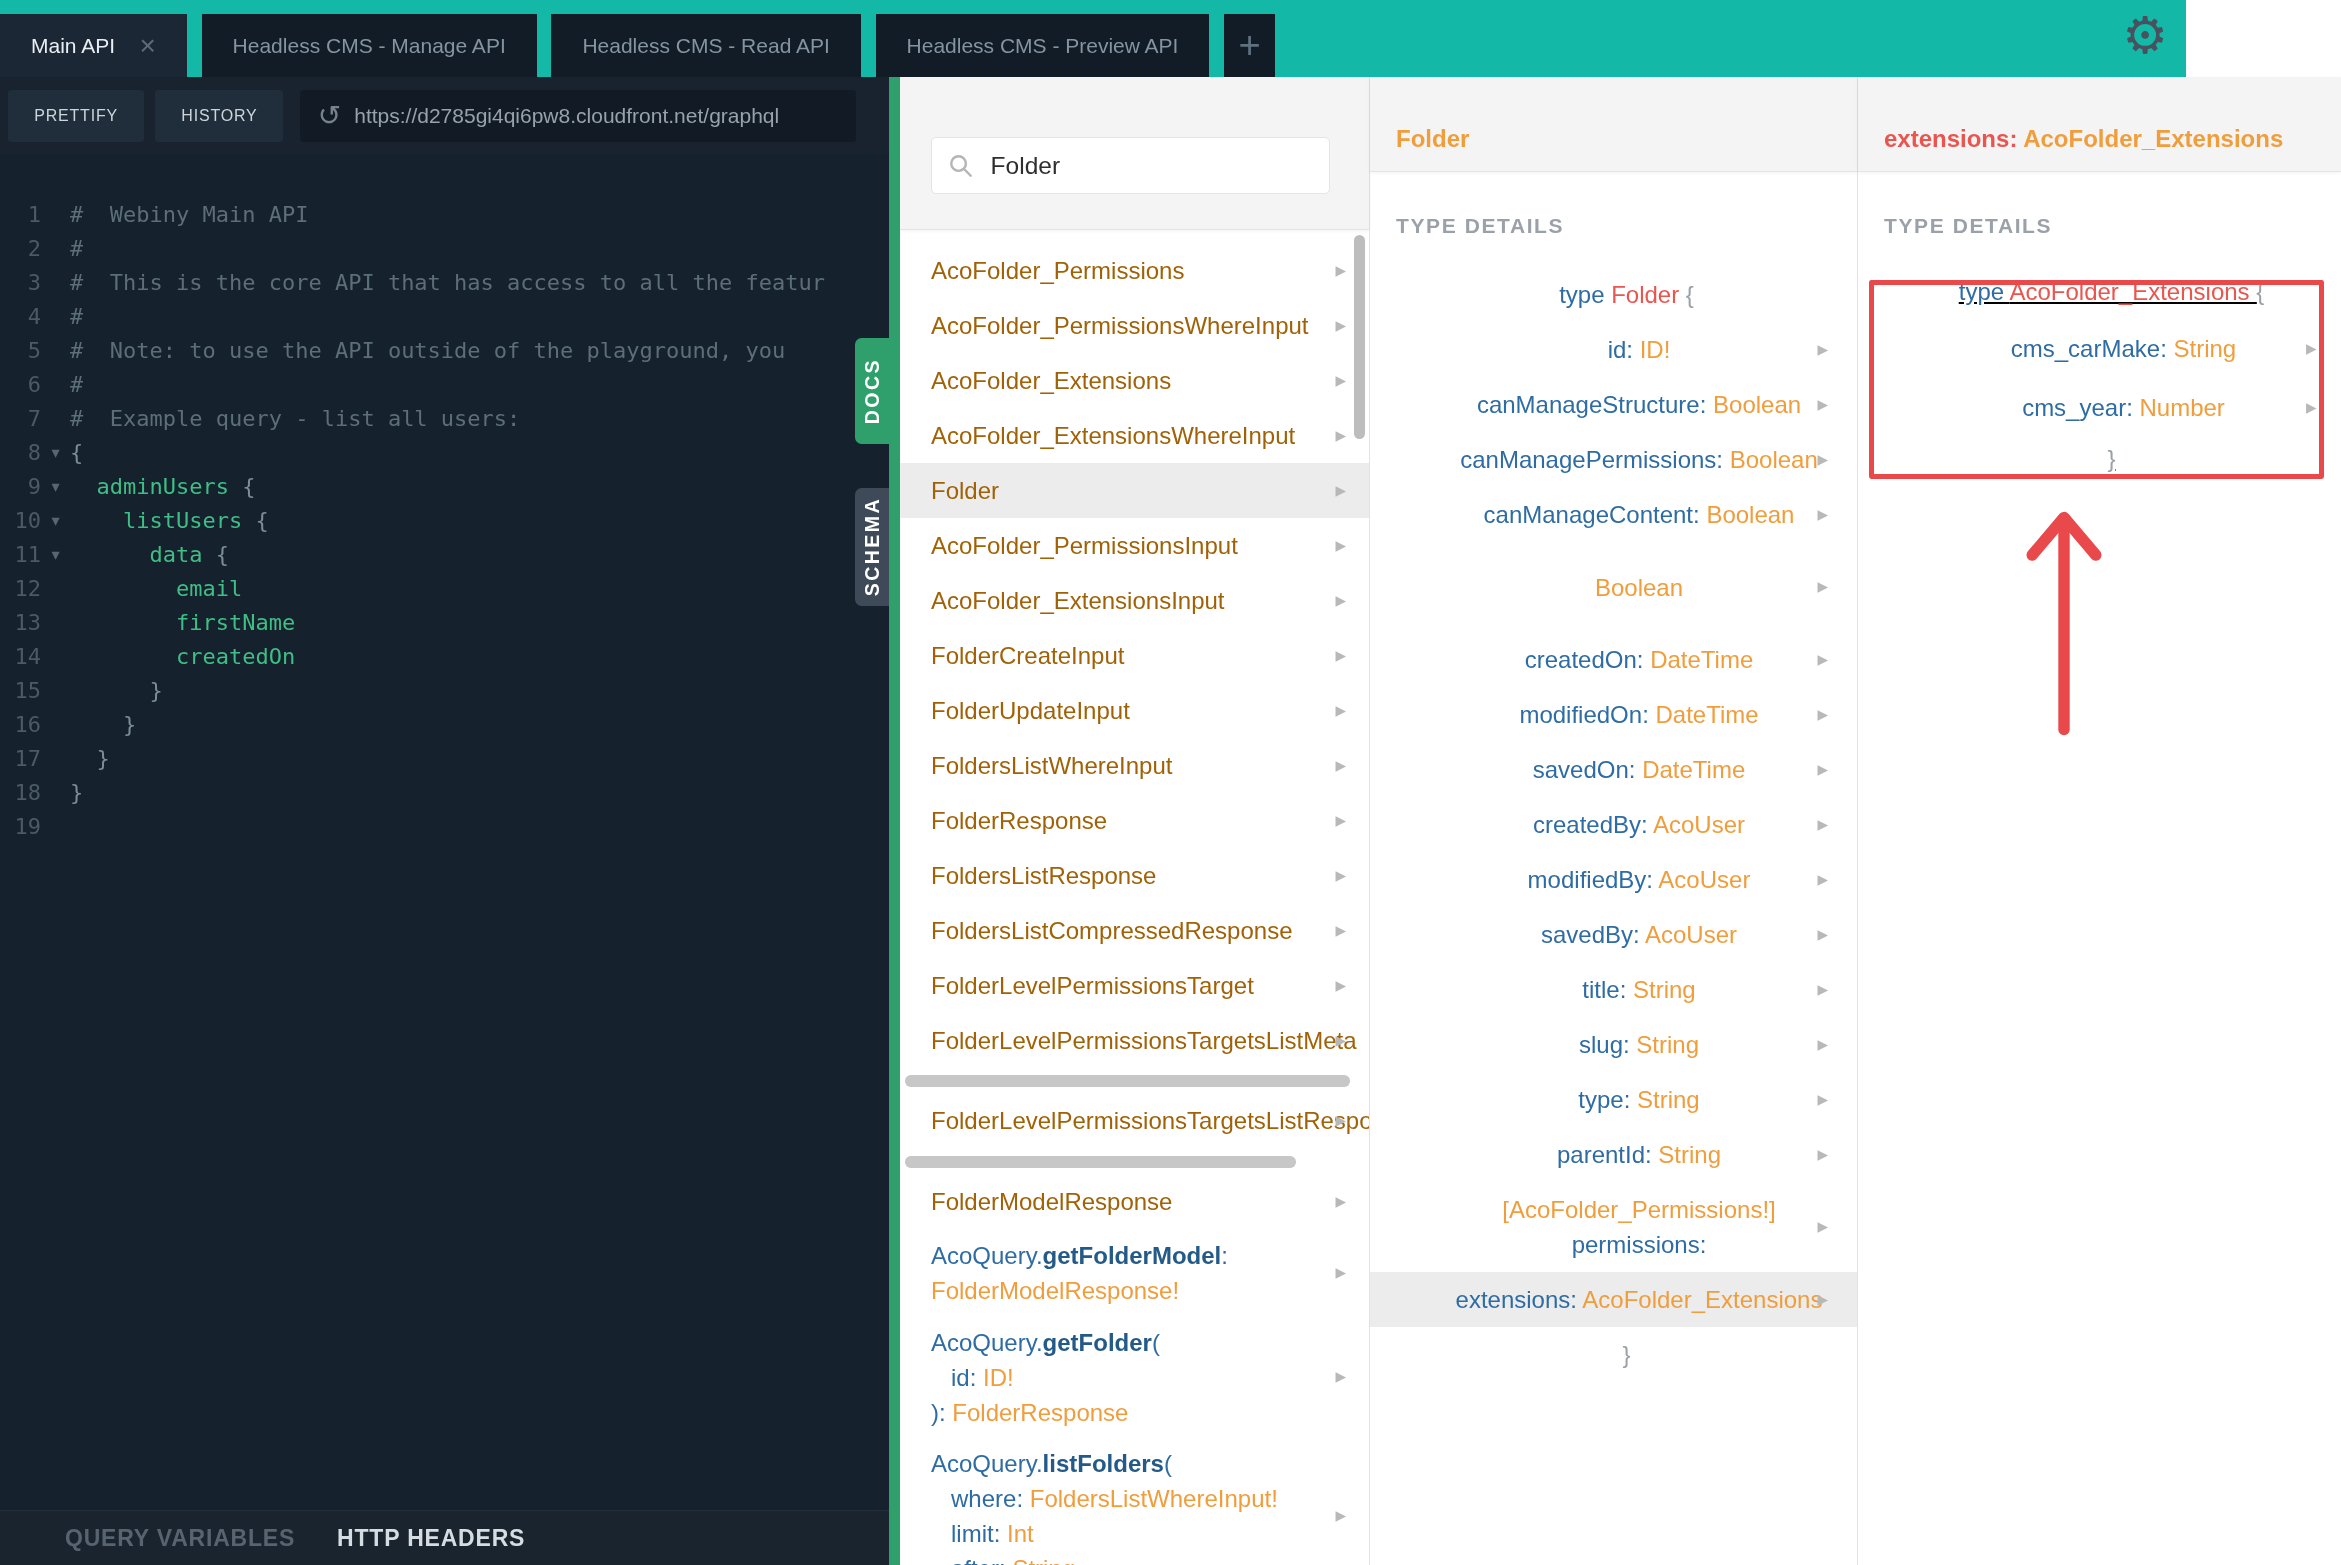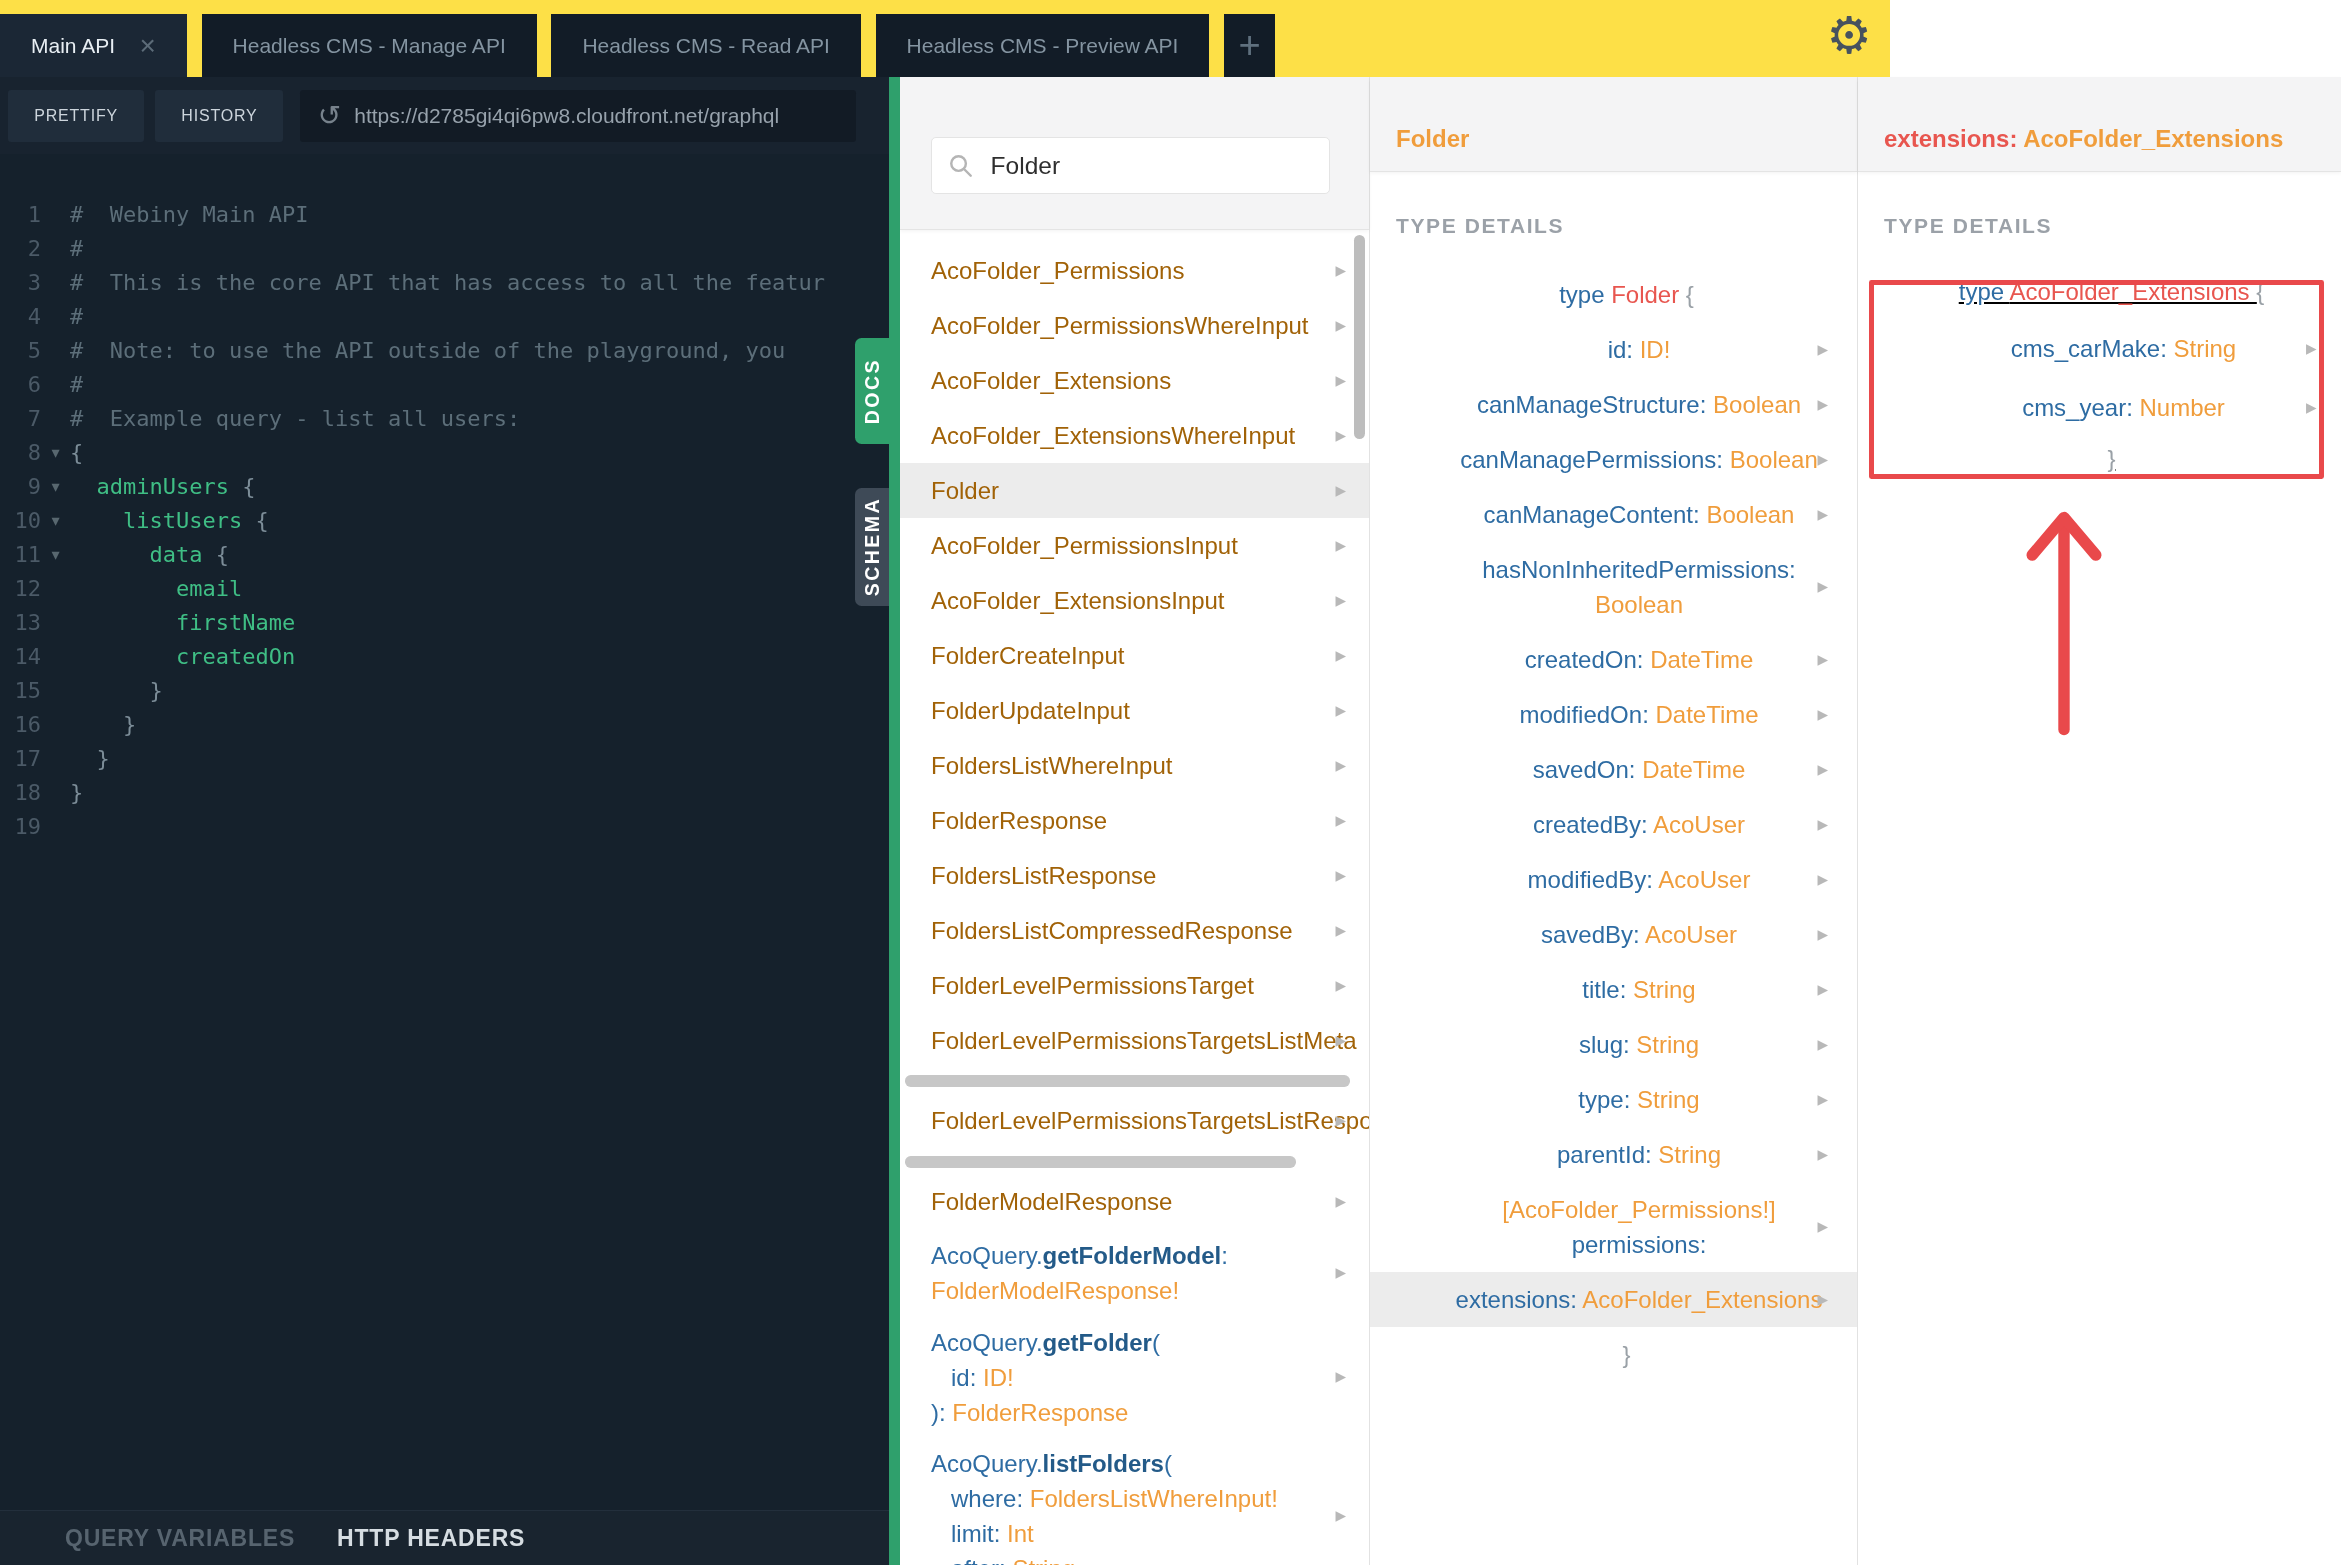--- a/index.html
+++ b/index.html
@@ -1,21 +1,21 @@
 <!DOCTYPE html>
 <html style="font-size:13px"><head>
 <meta charset="utf-8">
 <style>
   * { margin:0; padding:0; box-sizing:border-box; }
   html,body { background:#0c141d; }
   .app { position:relative; width:2342px; height:1566px; overflow:hidden;
          font-family:"Liberation Sans", sans-serif; background:#ffffff; }
 
   
-  .topbar { position:absolute; left:0; top:0; width:1890px; height:77px; background:#fde047; z-index:30; }
+  .topbar { position:absolute; left:0; top:0; width:2186px; height:77px; background:#14b8a6; z-index:30; }
   .tabs { display:flex; align-items:flex-end; height:77px; padding-left:0; }
   .tab { height:63px; display:flex; align-items:center; padding:0 31px; background:#121c27;
          color:#8494a1; font-size:21px; margin-right:14.7px; cursor:pointer; white-space:nowrap; }
   .tab.active { background:#1b2735; color:#e8eef3; }
   .tab .close { margin-left:24.5px; color:#5c6b78; font-size:28px; line-height:1; }
   .tab-plus { height:63px; width:51px; display:flex; align-items:center; justify-content:center;
               background:#121c27; color:#5f707e; font-size:38px; cursor:pointer; }
   .gear { position:absolute; right:18px; top:8.2px; font-size:51px; color:#47525e;
           font-family:"DejaVu Sans", sans-serif; cursor:pointer; line-height:1.1; }
 
@@ -393,21 +393,20 @@
           </div>
           <div class="trow">
             <div class="fline"><span class="s-bl">canManagePermissions</span><span class="s-bl">: </span><span class="s-or">Boolean</span></div>
             <span class="arr">▸</span>
           </div>
           <div class="trow">
             <div class="fline"><span class="s-bl">canManageContent</span><span class="s-bl">: </span><span class="s-or">Boolean</span></div>
             <span class="arr">▸</span>
           </div>
           <div class="trow wrap2">
-            <div class="fline"><span class="s-bl">hasNonInheritedPermissions</span><span class="s-bl">:</span></div>
             <div class="fline"><span class="s-or">Boolean</span></div>
             <span class="arr">▸</span>
           </div>
           <div class="trow">
             <div class="fline"><span class="s-bl">createdOn</span><span class="s-bl">: </span><span class="s-or">DateTime</span></div>
             <span class="arr">▸</span>
           </div>
           <div class="trow">
             <div class="fline"><span class="s-bl">modifiedOn</span><span class="s-bl">: </span><span class="s-or">DateTime</span></div>
             <span class="arr">▸</span>

